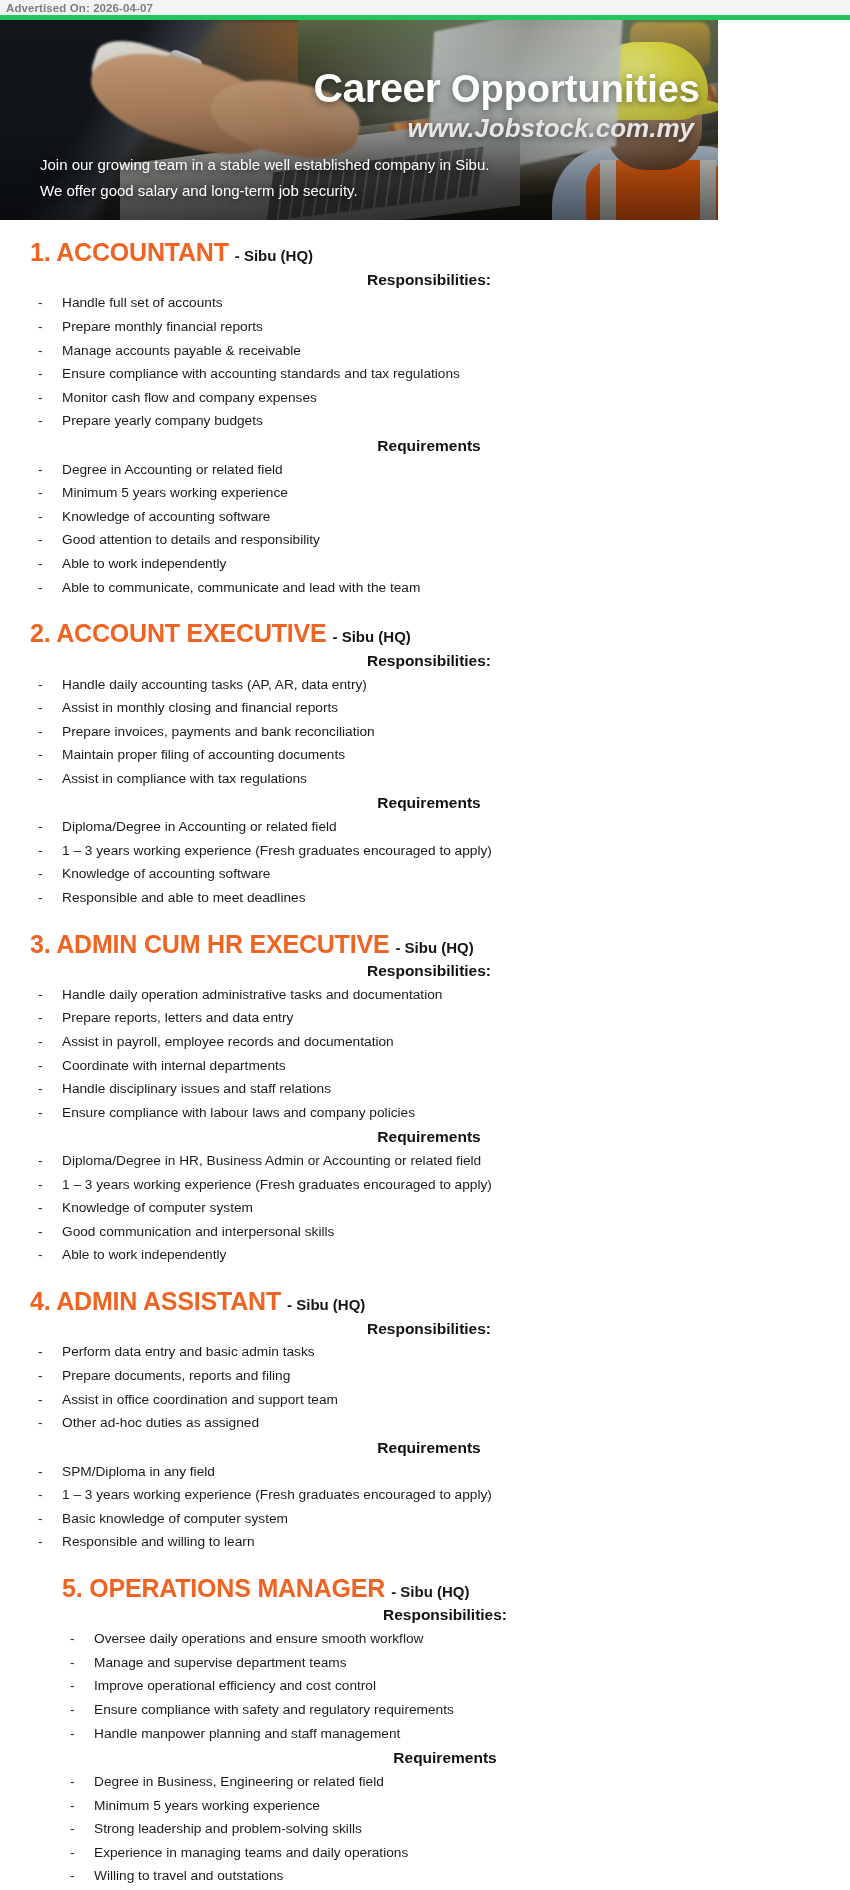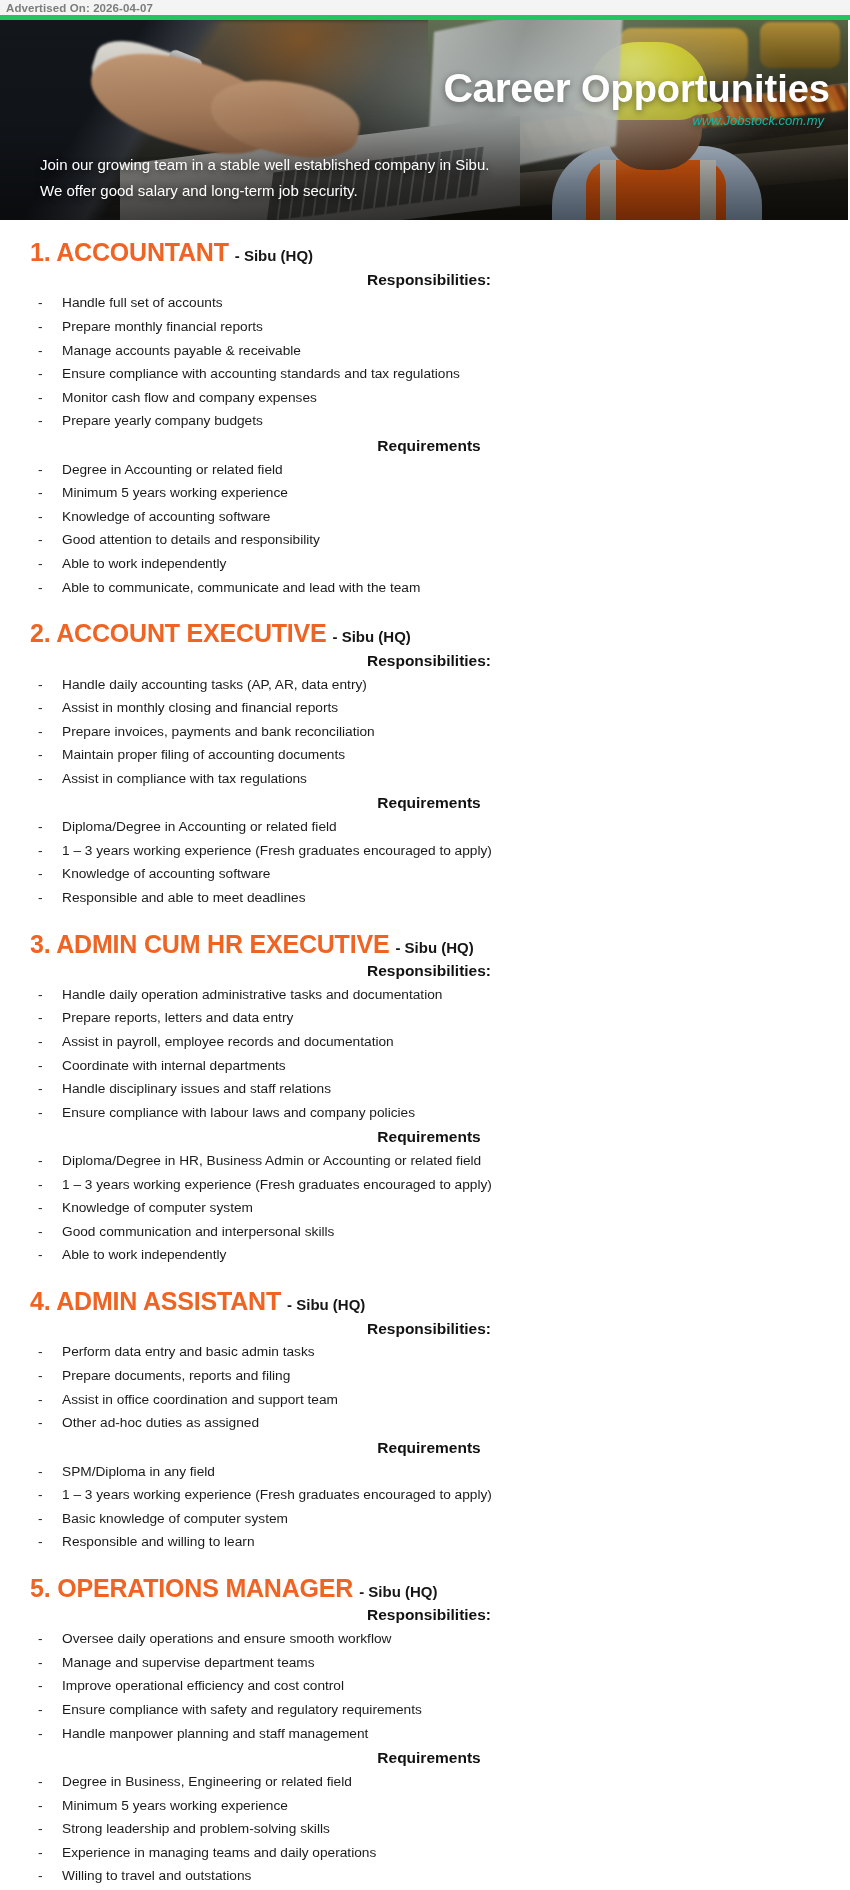--- a/index.html
+++ b/index.html
@@ -27,21 +27,21 @@
   .advert-bar .advert-text {
     font-size: 11.5px;
     font-weight: bold;
     color: #7c7c7c;
     letter-spacing: 0.1px;
   }
 
   
   .banner {
     position: relative;
-    width: 848px;
+    width: 718px;
     height: 200px;
     overflow: hidden;
     background: #2c2a26;
   }
   .banner-photo {
     position: absolute;
     inset: 0;
   }
   
   .ph-suit {
@@ -225,45 +225,45 @@
     color: #ffffff;
     white-space: nowrap;
     text-shadow: 0 2px 7px rgba(0,0,0,.45);
   }
   .banner-title .b-strong {
     font-size: 41px;
     letter-spacing: -0.5px;
   }
   .banner-url {
     margin: 3px 6px 0 0;
-    font-size: 13px;
+    font-size: 26px;
     font-style: italic;
-    font-weight: 400;
-    color: #14b8a6;
+    font-weight: 700;
+    color: #e5e5e5;
     white-space: nowrap;
     text-shadow: 0 2px 6px rgba(0,0,0,.5);
   }
   .banner-tagline {
     position: absolute;
     left: 40px;
     bottom: 16px;
     color: #ffffff;
     font-size: 15px;
     font-weight: normal;
     line-height: 1.75;
     text-shadow: 0 2px 6px rgba(0,0,0,.75);
   }
   .banner-tagline div { white-space: nowrap; }
 
   
   .jobs {
     padding: 18px 22px 12px 22px;
   }
   .job { margin-bottom: 20px; }
-  .job:last-child { margin-bottom: 4px; }
+  .job:last-child { margin-bottom: 4px; margin-left: 32px; }
 
   .job-title-row {
     margin: 0 0 2px 8px;
     display: flex;
     align-items: baseline;
     flex-wrap: wrap;
   }
   .job-title {
     font-size: 25px;
     font-weight: bold;

